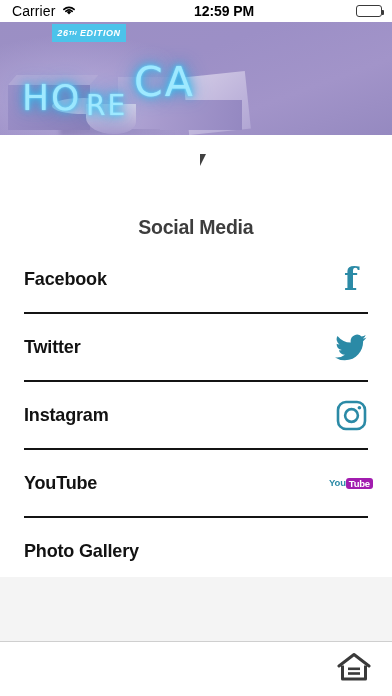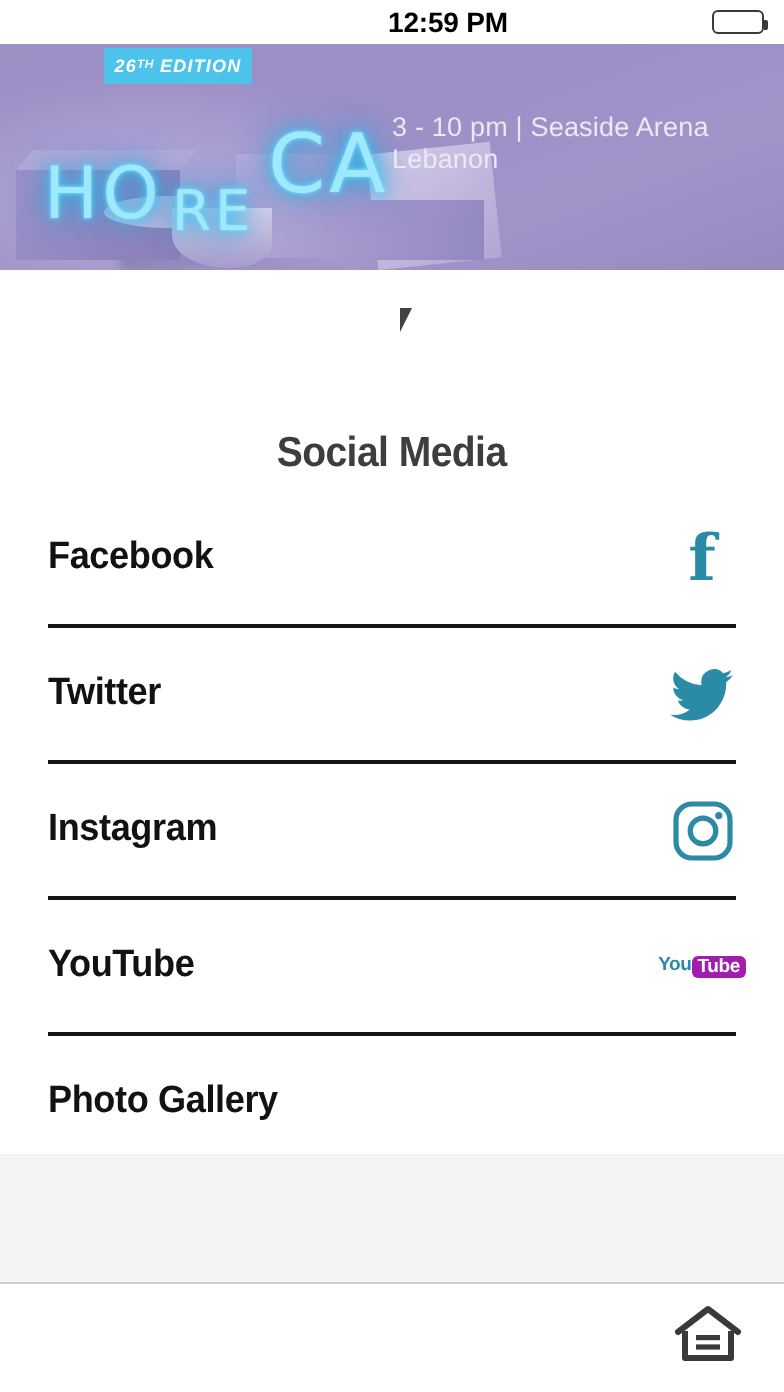--- a/index.html
+++ b/index.html
@@ -134,20 +134,30 @@
     display:flex; align-items:center; justify-content:flex-end; padding-right:18px;
   }
   .home-btn{ width:40px; height:36px; display:flex; align-items:center; justify-content:center; }
 </style>
 </head>
 <body>
 
 <div id="app">
 
   <div class="statusbar">
+    <div class="sb-left">
+      <span class="sb-carrier">Carrier</span>
+      <span>
+        <svg width="16" height="12" viewBox="0 0 16 12">
+          <path d="M8 10.6 L10.3 7.9 A3.6 3.6 0 0 0 5.7 7.9 Z" fill="#000"></path>
+          <path d="M2.9 5.3 A7.5 7.5 0 0 1 13.1 5.3" stroke="#000" stroke-width="1.7" fill="none" stroke-linecap="round"></path>
+          <path d="M4.8 7.3 A5 5 0 0 1 11.2 7.3" stroke="#000" stroke-width="1.7" fill="none" stroke-linecap="round"></path>
+        </svg>
+      </span>
+    </div>
     <div class="sb-center">12:59 PM</div>
     <div class="sb-right">
       <span class="batt">
         <span class="batt-fill"></span>
         <span class="batt-nub"></span>
       </span>
     </div>
   </div>
 
   <div class="hero">
@@ -165,21 +175,20 @@
 
     <div class="neon neon-ca">CA</div>
     <div class="neon neon-ho">HO</div>
     <div class="neon neon-re">RE</div>
 
     <div class="badge">
       <span>26</span><sup>TH</sup>&nbsp;<span>EDITION</span>
     </div>
 
     <div class="hero-info">
-      <div class="hero-sub">3 - 10 pm | Seaside Arena Lebanon</div>
     </div>
   </div>
 
   <div class="title-wrap">
     <div class="bubble"></div>
     <div class="page-title">Social Media</div>
   </div>
 
   <div class="list">
 

